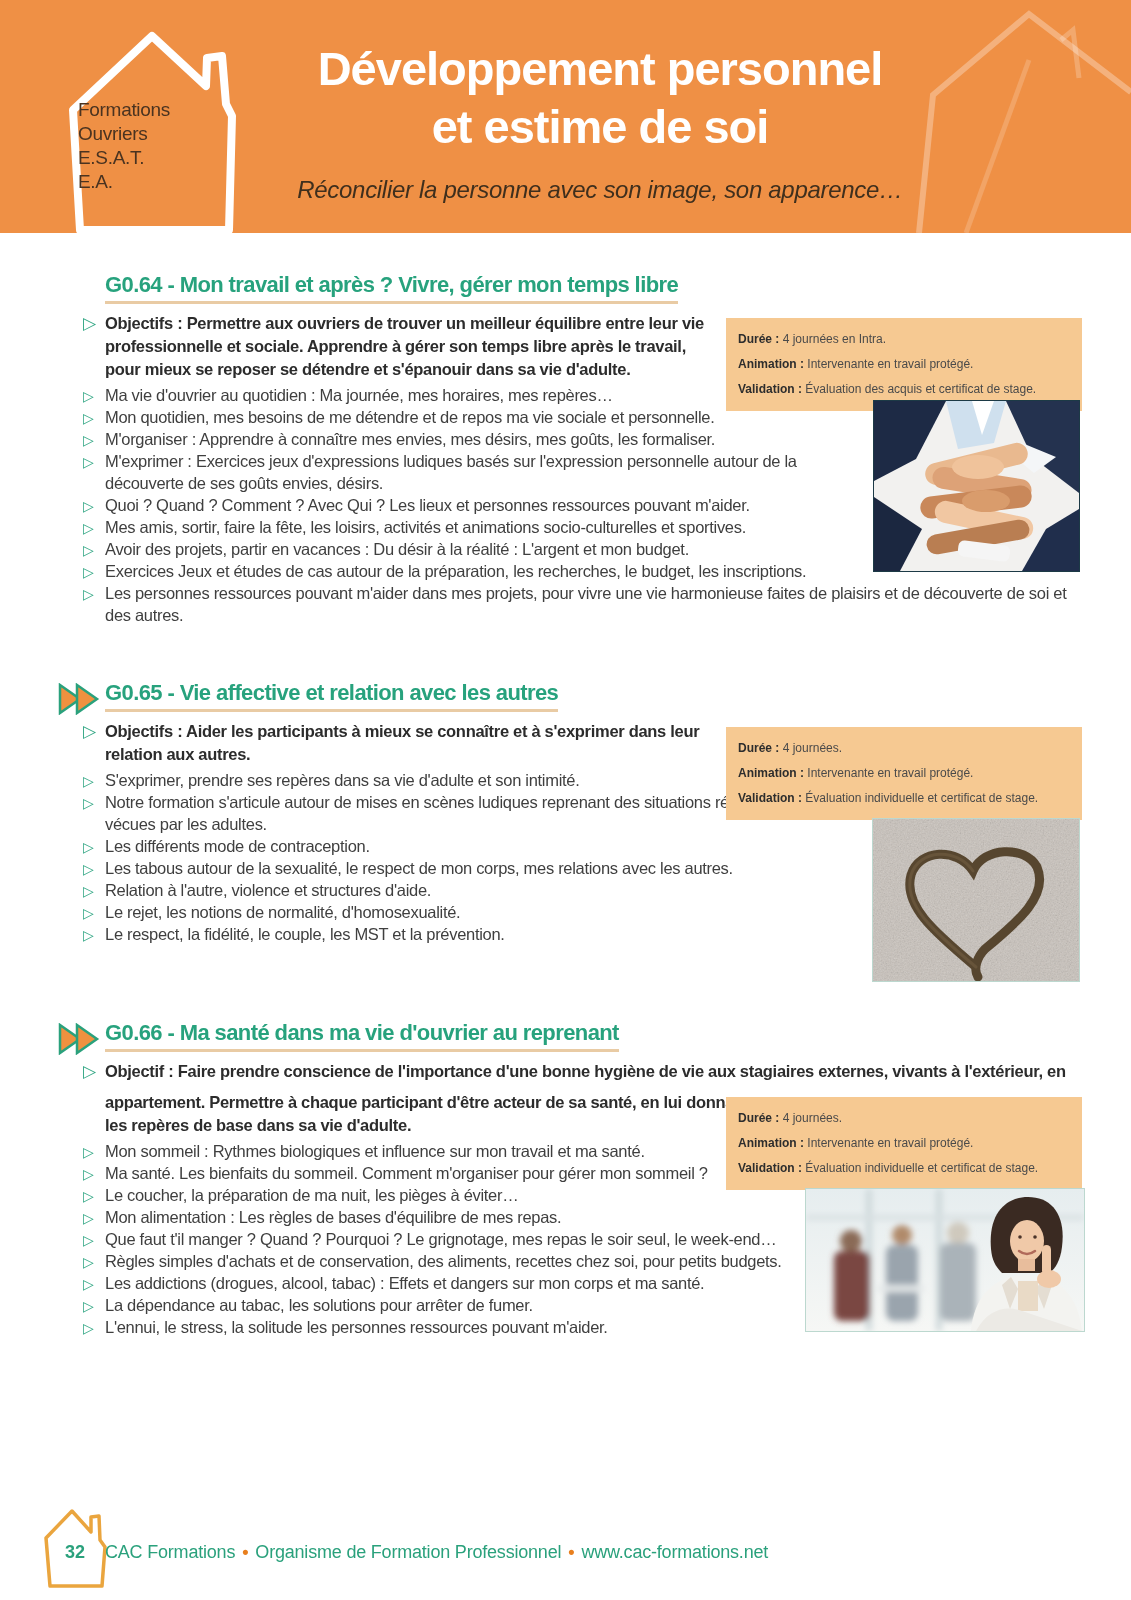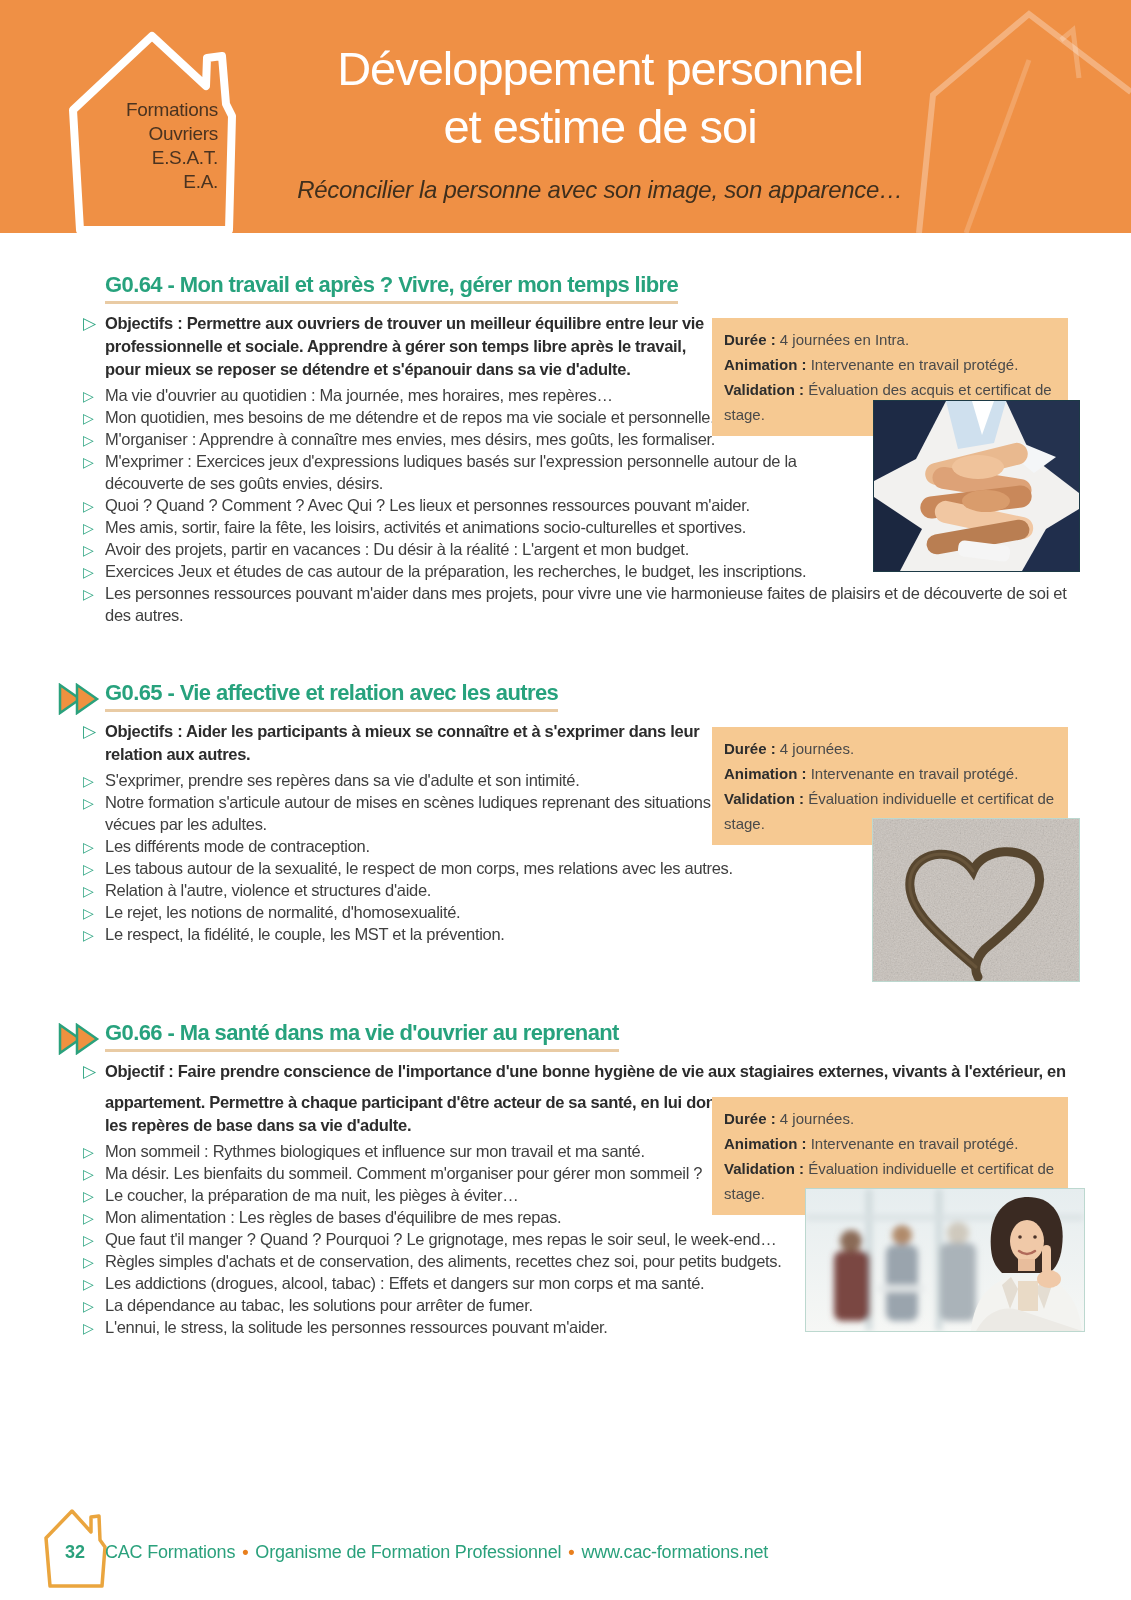--- a/index.html
+++ b/index.html
@@ -5,46 +5,46 @@
   html,body{margin:0;padding:0;}
   body{
     width:1131px;height:1600px;position:relative;overflow:hidden;
     background:#ffffff;font-family:"Liberation Sans",sans-serif;
   }
   
   .hdr{position:absolute;left:0;top:0;width:1131px;height:233px;background:#ef9045;}
   .ghost{position:absolute;right:0;top:0;}
   .logo{position:absolute;left:60px;top:20px;width:180px;height:220px;}
   .logo svg{position:absolute;left:0;top:0;}
-  .logo-text{position:absolute;left:18px;top:78px;width:140px;text-align:right;
+  .logo-text{position:absolute;left:18px;top:78px;width:140px;text-align:left;
     color:#4a3320;font-size:19px;line-height:24px;letter-spacing:-0.3px;}
   .htitle{position:absolute;left:245px;top:40px;width:710px;text-align:center;
-    color:#ffffff;font-weight:normal;font-size:47px;line-height:58px;letter-spacing:-1px;}
+    color:#ffffff;font-weight:bold;font-size:47px;line-height:58px;letter-spacing:-1px;}
   .hsub{position:absolute;left:215px;top:176px;width:770px;text-align:center;
     color:#3f2f1d;font-style:italic;font-size:24px;letter-spacing:-0.3px;}
   
   .course{position:absolute;left:82px;width:1000px;}
   #s1{top:272px;} #s2{top:680px;} #s3{top:1020px;}
   .course h2{margin:0 0 8px 0;padding-left:23px;position:relative;
     font-size:22px;font-weight:bold;color:#27a27d;letter-spacing:-0.6px;}
   .ht{display:inline-block;border-bottom:3px solid #e9cba4;padding-bottom:3px;}
   .dblchev{position:absolute;left:-24px;top:3px;}
   .li{position:relative;padding-left:23px;margin:0;font-size:16.5px;line-height:22px;
     color:#3f3f3f;letter-spacing:-0.3px;}
   .chev{position:absolute;left:1px;top:1px;color:#35a886;font-size:14px;
     font-family:"DejaVu Sans",sans-serif;}
   .obj{font-weight:bold;color:#2c2c2c;line-height:23px;margin-bottom:3px;}
   .obj .chev{font-size:17px;top:0;}
   .w610{max-width:610px;} .w600{max-width:600px;} .w650{max-width:650px;}
   .w760{max-width:760px;} .w680{max-width:680px;} .w690{max-width:690px;}
   .w1010{max-width:1010px;}
   .objline{display:block;margin-top:8px;}
   
-  .infobox{position:absolute;left:630px;width:356px;background:#f6c992;
-    padding:9px 12px;box-sizing:border-box;font-size:15px;line-height:25px;color:#4a4a4a;}
+  .infobox{position:absolute;left:644px;width:356px;background:#f6c992;
+    padding:9px 12px;box-sizing:border-box;font-size:12px;line-height:25px;color:#4a4a4a;}
   #s1 .infobox{top:46px;} #s2 .infobox{top:47px;} #s3 .infobox{top:77px;}
   .infobox b{color:#2d2d2d;}
   
   .photo{position:absolute;margin:0;line-height:0;}
   #s1 .photo{left:791px;top:128px;border:1px solid #1c3a46;}
   #s2 .photo{left:790px;top:138px;border:1px solid #bcd8cf;}
   #s3 .photo{left:723px;top:168px;border:1px solid #bcd8cf;}
   
   .footer{position:absolute;left:0;top:1500px;width:911px;height:100px;}
   .fhouse{position:absolute;left:36px;top:2px;}
@@ -180,21 +180,21 @@
     </svg>
     <span class="ht">G0.66 - Ma santé dans ma vie d'ouvrier au reprenant</span>
   </h2>
   <p class="li obj">
     <span class="chev">▷</span>
     <span class="objline">Objectif : Faire prendre conscience de l'importance d'une bonne hygiène de vie aux stagiaires externes, vivants à l'extérieur, en</span>
     <span class="objline w650">appartement. Permettre à chaque participant d'être acteur de sa santé, en lui donnant les repères de base dans sa vie d'adulte.</span>
   </p>
   <div>
     <p class="li w690"><span class="chev">▷</span><span>Mon sommeil : Rythmes biologiques et influence sur mon travail et ma santé.</span></p>
-    <p class="li w690"><span class="chev">▷</span><span>Ma désir. Les bienfaits du sommeil. Comment m'organiser pour gérer mon sommeil ?</span></p>
+    <p class="li w690"><span class="chev">▷</span><span>Ma santé. Les bienfaits du sommeil. Comment m'organiser pour gérer mon sommeil ?</span></p>
     <p class="li w690"><span class="chev">▷</span><span>Le coucher, la préparation de ma nuit, les pièges à éviter…</span></p>
     <p class="li w690"><span class="chev">▷</span><span>Mon alimentation : Les règles de bases d'équilibre de mes repas.</span></p>
     <p class="li w690"><span class="chev">▷</span><span>Que faut t'il manger ? Quand ? Pourquoi ? Le grignotage, mes repas le soir seul, le week-end…</span></p>
     <p class="li w690"><span class="chev">▷</span><span>Règles simples d'achats et de conservation, des aliments, recettes chez soi, pour petits budgets.</span></p>
     <p class="li w690"><span class="chev">▷</span><span>Les addictions (drogues, alcool, tabac) : Effets et dangers sur mon corps et ma santé.</span></p>
     <p class="li w690"><span class="chev">▷</span><span>La dépendance au tabac, les solutions pour arrêter de fumer.</span></p>
     <p class="li w690"><span class="chev">▷</span><span>L'ennui, le stress, la solitude les personnes ressources pouvant m'aider.</span></p>
   </div>
   <aside class="infobox">
     <div><b>Durée :</b> <span>4 journées.</span></div>

